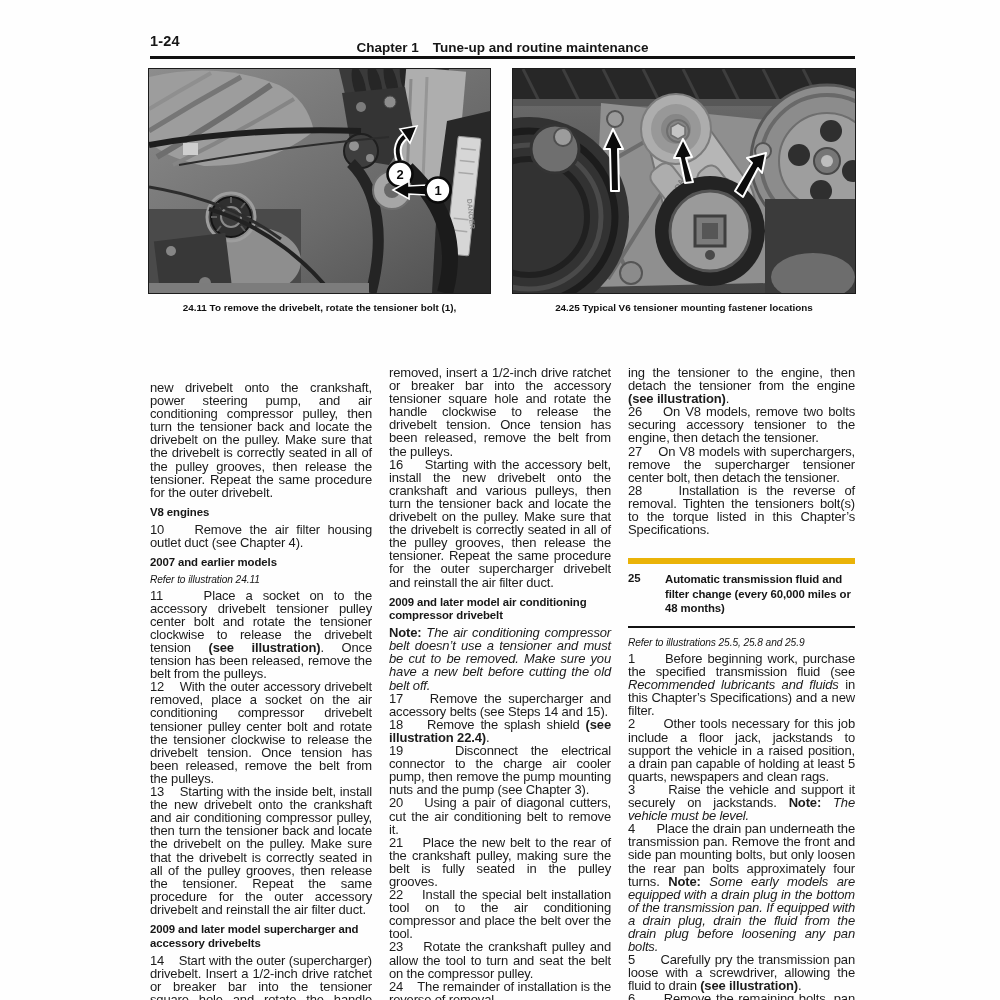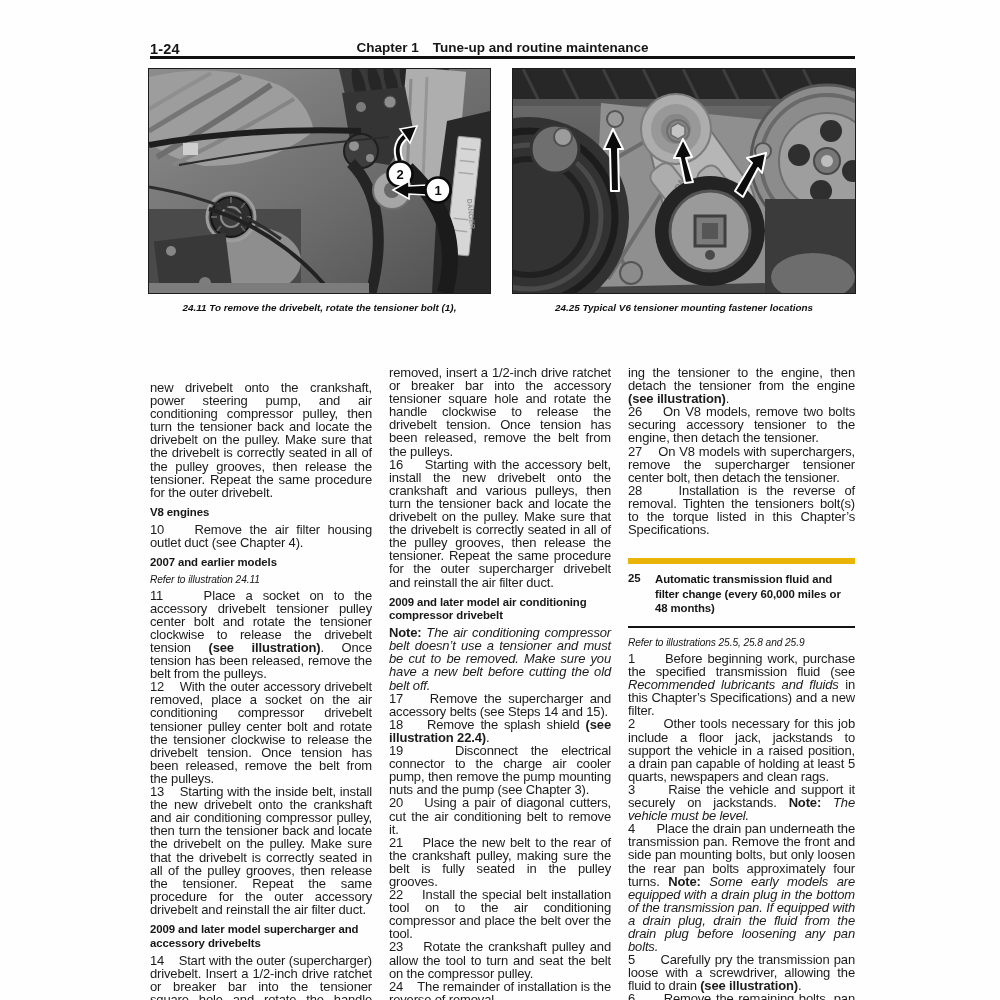--- a/index.html
+++ b/index.html
@@ -1,44 +1,44 @@
 <!DOCTYPE html>
 <html><head>
 <meta charset="utf-8">
 <style>
   html,body{margin:0;padding:0;background:#ffffff;}
   .page{position:relative;width:1000px;height:1000px;background:#fefefe;color:#161616;
         font-family:"Liberation Sans","DejaVu Sans",sans-serif;overflow:hidden;}
   
   .hdr{position:absolute;left:150px;top:33px;width:705px;height:18px;}
-  .hdr .pageno{position:absolute;left:0;top:8px;font-size:14.5px;font-weight:bold;letter-spacing:0.2px;}
+  .hdr .pageno{position:absolute;left:0;top:0;font-size:14.5px;font-weight:bold;letter-spacing:0.2px;}
   .hdr .chapline{position:absolute;left:0;right:0;top:7px;text-align:center;font-size:13.5px;font-weight:bold;}
   .hdr .chapline .gap{display:inline-block;width:14px;}
   .hrule{position:absolute;left:150px;top:56px;width:705px;height:3px;background:#101010;}
   
   .figures{position:absolute;left:148px;top:68px;width:707px;display:flex;gap:21px;}
   figure{margin:0;padding:0;}
   .photo{border:1px solid #1c1c1c;background:#777;line-height:0;}
   .fig1 .photo{width:341px;height:224px;}
   .fig2 .photo{width:342px;height:224px;}
-  figcaption{margin-top:7px;text-align:center;font-size:9.9px;font-weight:bold;line-height:13px;color:#111;font-style:italic;}
+  figcaption{margin-top:7px;text-align:center;font-size:9.9px;font-weight:bold;line-height:13px;color:#111;}
   
   .cols{position:absolute;left:150px;top:366px;width:705px;display:grid;
         grid-template-columns:222px 222px 227px;column-gap:17px;}
   .col1{padding-top:15px;}
   .para{font-size:13px;line-height:13.1px;text-align:justify;letter-spacing:-0.15px;color:#1b1b1b;}
   .para .b{font-weight:bold;}
   .para .i{font-style:italic;}
   .h2{font-size:11.4px;line-height:13.8px;font-weight:bold;margin:7px 0 3px;letter-spacing:-0.1px;}
   .ref{font-size:10.2px;font-style:italic;margin:4px 0 4px;letter-spacing:-0.1px;}
   .h1i{font-size:15.6px;font-weight:bold;font-style:italic;margin:11px 16px 3px;letter-spacing:-0.2px;}
   .secbox{margin:22px 0 9px;border-top:6px solid #eab308;border-bottom:2px solid #131313;padding:8px 0 10px;}
   .secrow{display:flex;}
   .secnum{flex:0 0 27px;font-size:11.4px;font-weight:bold;}
-  .sectitle{font-size:11.4px;font-weight:bold;line-height:14.6px;letter-spacing:-0.1px;}
+  .sectitle{font-size:11.4px;font-weight:bold;line-height:14.6px;letter-spacing:-0.1px;margin-left:10px;}
 </style>
 </head>
 <body>
 
 <div class="page">
 
   <div class="hdr">
     <div class="pageno">1-24</div>
     <div class="chapline"><span>Chapter 1</span><span class="gap"></span><span>Tune-up and routine maintenance</span></div>
   </div>

